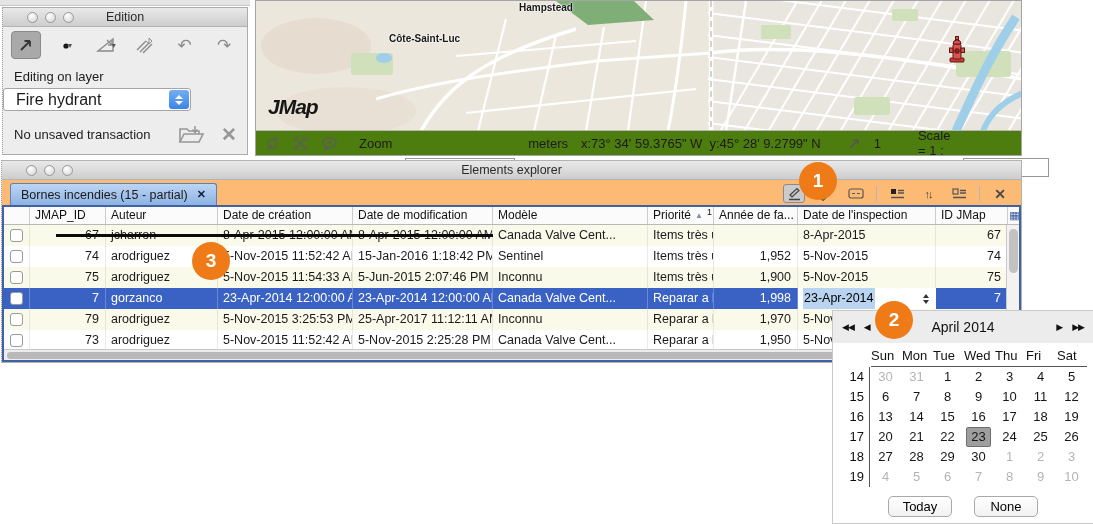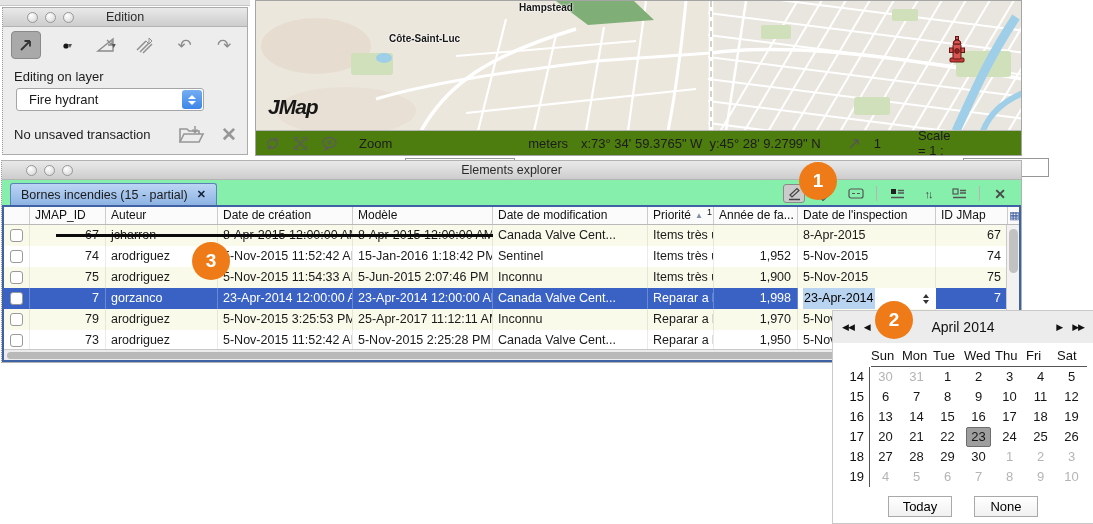--- a/index.html
+++ b/index.html
@@ -21,22 +21,22 @@
 
   
   .edition-panel { position:absolute; left:2px; top:7px; width:246px; height:148px;
     background:#ededed; border:1px solid #ababab; border-left:1px dotted #9a9a9a; }
   .ed-toolbar { display:flex; align-items:center; gap:10px; padding:5px 8px; height:36px; }
   .tool-btn { width:32px; height:28px; display:flex; align-items:center; justify-content:center; }
   .tool-btn.pressed { background:#a9a9a9; border:1px solid #8a8a8a; border-radius:4px; }
   .mini-caret { font-size:8px; color:#555; margin-left:-5px; }
   .glyph { color:#8b8b8b; font-size:17px; line-height:1; }
   .ed-label { font-size:13px; margin:6px 16px 4px 11px; color:#1c1c1c; }
-  .layer-select { position:relative; margin-left:13px; width:188px; height:23px;
-    background:#fff; border:1px solid #a5a5a5; border-radius:3px; font-size:13px;
+  .layer-select { position:relative; width:188px; height:23px;
+    background:#fff; border:1px solid #a5a5a5; border-radius:3px; font-size:16px;
     display:flex; align-items:center; padding-left:12px; }
   .stepper { position:absolute; right:1px; top:1px; width:20px; height:19px; border-radius:3px;
     background:linear-gradient(#74aef3,#3c85e8); display:flex; flex-direction:column;
     align-items:center; justify-content:center; gap:2px; }
   .stepper i { width:0; height:0; border-left:4px solid transparent; border-right:4px solid transparent; }
   .stepper .up { border-bottom:4px solid #fff; }
   .stepper .dn { border-top:4px solid #fff; }
   .ed-status { display:flex; align-items:center; margin:12px 10px 0 11px; }
   .ed-status .txt { font-size:13px; color:#1c1c1c; flex:1; }
   .ed-status .glyph-x { font-size:19px; color:#979797; margin-left:16px; font-weight:bold; }
@@ -55,21 +55,21 @@
   .sb-input { border:1px solid #979797; background:#fff; height:19px; font-size:13px;
     font-family:"Liberation Sans",sans-serif; padding:0 5px;margin-top:48px; }
   .sb-zoom { width:110px; }
   .sb-scale { width:86px; }
   .sb-ico { display:flex; align-items:center; }
   .coords { white-space:nowrap; }
 
   
   .explorer-panel { position:absolute; left:1px; top:160px; width:1021px; height:203px;
     background:#ebebeb; border:1px solid #b2b2b2; border-left:1px dotted #9a9a9a; }
-  .tabbar { height:25px; background:#86efac; position:relative; }
+  .tabbar { height:25px; background:#fdba74; position:relative; }
   .tab { position:absolute; left:8px; bottom:0; height:22px; display:flex; align-items:center;
     gap:9px; padding:0 10px; font-size:12.5px;
     background:linear-gradient(#bcd5f4,#8db3e3); border:1px solid #5b82b6; border-bottom:none;
     border-radius:3px 3px 0 0; }
   .tab-close { font-weight:bold; font-size:11px; color:#12223a; }
   .exp-toolbar { position:absolute; right:10px; bottom:2px; display:flex; align-items:center; gap:9px; }
   .exp-btn { width:22px; height:19px; display:flex; align-items:center; justify-content:center; }
   .exp-btn.pressed { background:#cbcbcb; border:1px solid #8a8a8a; border-radius:3px; }
   .vsep { width:1px; height:15px; background:#b5b5b5; }
   .sorticon { font-size:11px; color:#444; letter-spacing:-2px; }
@@ -128,21 +128,21 @@
   .cal-week { position:relative; display:grid; grid-template-columns:repeat(7,31px); height:20px; }
   .cal-wn { position:absolute; left:-30px; width:24px; text-align:right; font-size:13px;
     line-height:20px; color:#111; }
   .cal-day { font-size:13px; text-align:center; line-height:20px; color:#161616; }
   .cal-day.muted { color:#b4b4b4; }
   .cal-day.selday { background:#9e9e9e; border:1px solid #6e6e6e; border-radius:2px;
     width:25px; margin:0 auto; line-height:18px; }
   .cal-buttons { position:absolute; bottom:6px; left:0; right:0; display:flex;
     justify-content:center; gap:22px; }
   .cal-btn { min-width:64px; height:21px; font-size:13px; font-family:"Liberation Sans",sans-serif;
-    background:linear-gradient(#fff,#f1f1f1); border:1px solid #a9a9a9; border-radius:0;
+    background:linear-gradient(#fff,#f1f1f1); border:1px solid #a9a9a9; border-radius:5px;
     text-align:center; line-height:19px; padding:0 12px; }
 
   
   .ann { position:absolute; width:38px; height:38px; border-radius:50%; background:#ee7b17;
     color:#fff; font-size:19px; font-weight:bold; display:flex; align-items:center;
     justify-content:center; z-index:50; }
   .ann1 { left:799px; top:162px; }
   .ann2 { left:875px; top:301px; }
   .ann3 { left:192px; top:242px; }
 
@@ -387,24 +387,24 @@
           <div class="th">
             <span>JMAP_ID</span>
           </div>
           <div class="th">
             <span>Auteur</span>
           </div>
           <div class="th">
             <span>Date de création</span>
           </div>
           <div class="th">
+            <span>Date de modification</span>
+          </div>
+          <div class="th">
             <span>Modèle</span>
-          </div>
-          <div class="th">
-            <span>Date de modification</span>
           </div>
           <div class="th">
             <span>Priorité</span>
             <span class="sort-tri">▲</span>
             <span class="sort-ord">1</span>
           </div>
           <div class="th">
             <span>Année de fa...</span>
           </div>
           <div class="th">

